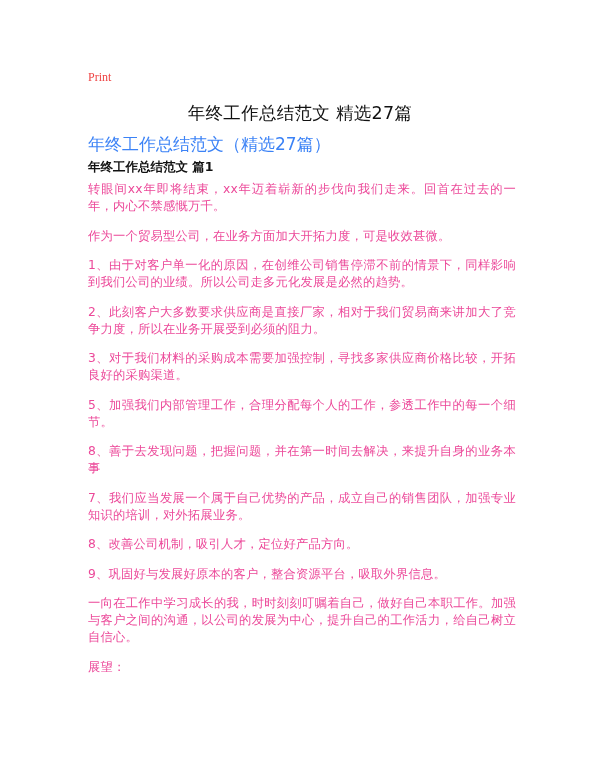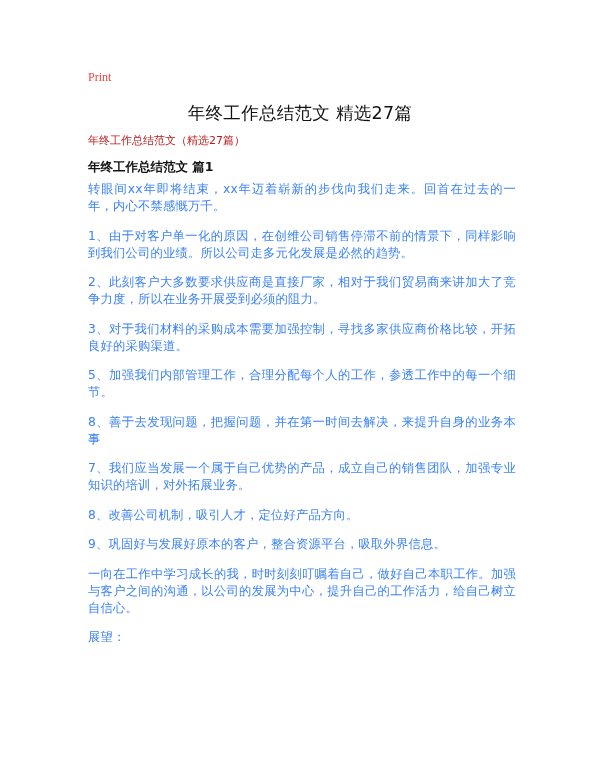--- a/index.html
+++ b/index.html
@@ -1,34 +1,35 @@
 <!DOCTYPE html>
 <html><head>
 <meta charset="utf-8">
 <style>
   html, body { margin: 0; padding: 0; background: #ffffff; }
   body { width: 600px; height: 776px; position: relative; overflow: hidden; color: #1a1a1a; font-family: "DejaVu Sans", sans-serif; }
   .page { position: absolute; left: 88px; top: 0; width: 428px; }
   .print { position: absolute; top: 70px; left: 0; font-family: "Liberation Serif", serif; font-size: 12px; color: #ef4444; }
   .title { position: absolute; top: 101px; left: -88px; width: 600px; text-align: center; font-size: 17.5px; color: #111; letter-spacing: 0.3px; }
-  .subtitle { position: absolute; top: 133px; left: 0; font-size: 11px; color: #b91c1c; }
+  .subtitle { position: absolute; top: 133px; left: 0; font-size: 17px; color: #3b82f6; }
   .heading { position: absolute; top: 159px; left: 0; font-size: 12.5px; font-weight: bold; color: #111; }
   .body { position: absolute; top: 181px; left: 0; width: 428px; }
-  .para { font-size: 12.3px; line-height: 17px; margin: 0 0 12.5px 0; color: #3b82f6; letter-spacing: 0.2px; text-align: justify; }
+  .para { font-size: 12.3px; line-height: 17px; margin: 0 0 12.5px 0; color: #ec4899; letter-spacing: 0.2px; text-align: justify; }
 </style>
 </head>
 <body>
 
 <div class="page">
   <div class="print">Print</div>
   <div class="title">年终工作总结范文 精选27篇</div>
   <div class="subtitle">年终工作总结范文（精选27篇）</div>
   <div class="heading">年终工作总结范文 篇1</div>
   <div class="body">
     <p class="para">转眼间xx年即将结束，xx年迈着崭新的步伐向我们走来。回首在过去的一年，内心不禁感慨万千。</p>
+    <p class="para">作为一个贸易型公司，在业务方面加大开拓力度，可是收效甚微。</p>
     <p class="para">1、由于对客户单一化的原因，在创维公司销售停滞不前的情景下，同样影响到我们公司的业绩。所以公司走多元化发展是必然的趋势。</p>
     <p class="para">2、此刻客户大多数要求供应商是直接厂家，相对于我们贸易商来讲加大了竞争力度，所以在业务开展受到必须的阻力。</p>
     <p class="para">3、对于我们材料的采购成本需要加强控制，寻找多家供应商价格比较，开拓良好的采购渠道。</p>
     <p class="para">5、加强我们内部管理工作，合理分配每个人的工作，参透工作中的每一个细节。</p>
     <p class="para">8、善于去发现问题，把握问题，并在第一时间去解决，来提升自身的业务本事</p>
     <p class="para">7、我们应当发展一个属于自己优势的产品，成立自己的销售团队，加强专业知识的培训，对外拓展业务。</p>
     <p class="para">8、改善公司机制，吸引人才，定位好产品方向。</p>
     <p class="para">9、巩固好与发展好原本的客户，整合资源平台，吸取外界信息。</p>
     <p class="para">一向在工作中学习成长的我，时时刻刻叮嘱着自己，做好自己本职工作。加强与客户之间的沟通，以公司的发展为中心，提升自己的工作活力，给自己树立自信心。</p>
     <p class="para">展望：</p>

